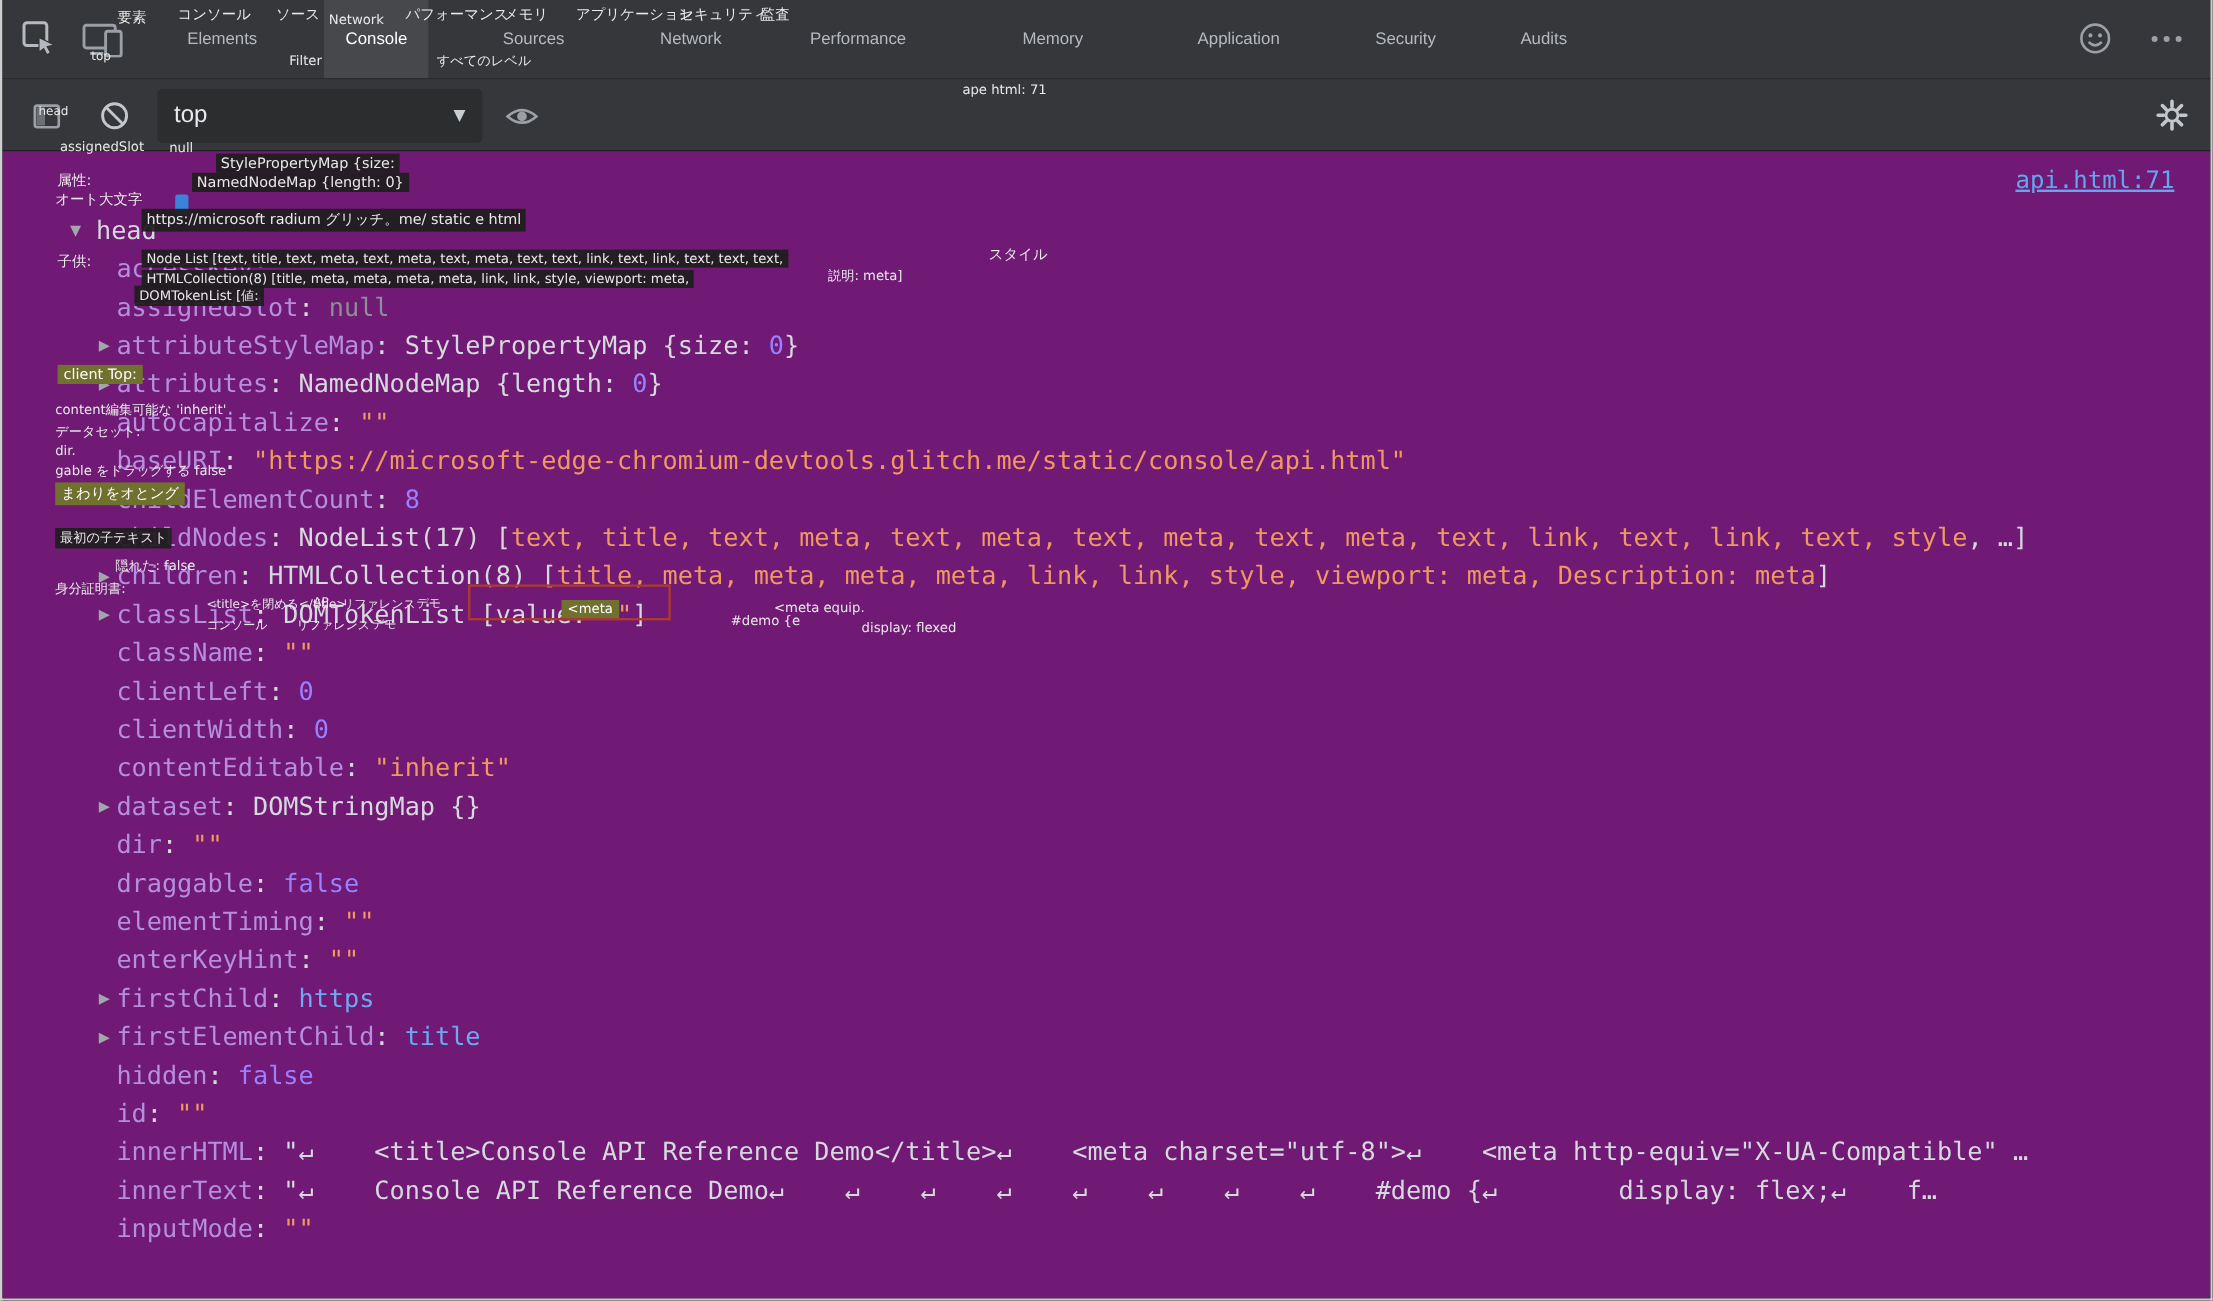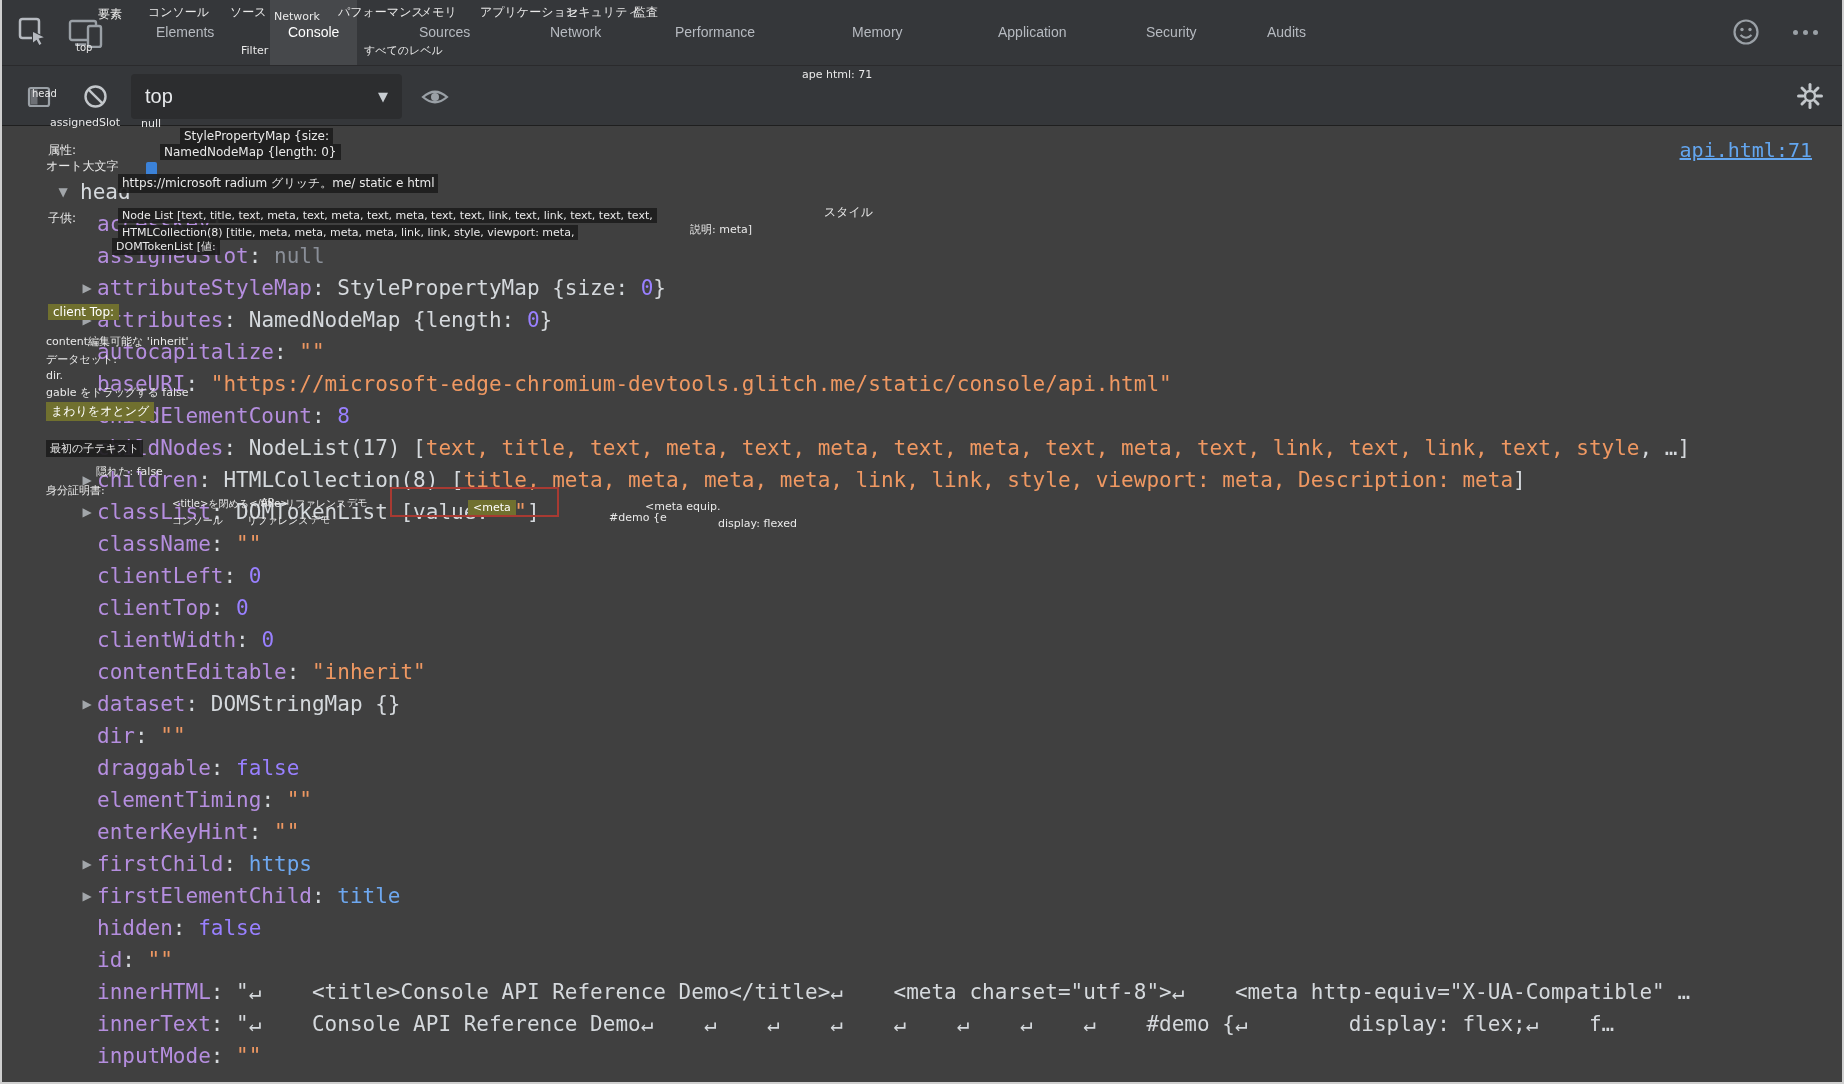--- a/index.html
+++ b/index.html
@@ -13,21 +13,21 @@
   
   .toolbar{position:absolute;left:0;top:65px;right:0;height:61px;background:#35373a;border-top:1px solid #2a2a2c;border-bottom:1px solid #1f1f1f;box-sizing:border-box;}
   .dropdown{position:absolute;background:#2c2d2f;border-radius:4px;display:flex;align-items:center;justify-content:space-between;
             color:#e8eaed;font-size:20px;padding:0 14px;box-sizing:border-box;}
   .caret{font-family:"DejaVu Sans",sans-serif;font-size:13px;color:#c8cdd2;margin-left:10px;}
   .filter-input{position:absolute;left:465px;top:73px;width:253px;height:45px;background:#2a2a2b;border:none;border-radius:8px;
                 color:#e8eaed;font-size:20px;padding:0 14px;box-sizing:border-box;outline:none;font-family:"Liberation Sans",sans-serif;}
   .filter-input::placeholder{color:#80868b;}
   .levels{position:absolute;left:727px;top:73px;height:45px;display:flex;align-items:center;color:#e8eaed;font-size:20px;}
   
-  .console{position:absolute;left:0;top:126px;right:0;bottom:0;background:#404040;}
+  .console{position:absolute;left:0;top:126px;right:0;bottom:0;background:#701a75;}
   .srclink{position:absolute;right:30px;top:12px;font-family:"DejaVu Sans Mono",monospace;font-size:20px;color:#63a6f0;text-decoration:underline;cursor:pointer;}
   .lines{position:absolute;left:0;top:50px;right:0;font-family:"DejaVu Sans Mono",monospace;font-size:21px;}
   .crow{height:32px;line-height:32px;padding-left:95px;position:relative;white-space:pre;}
   .crow.root{padding-left:78px;}
   .tri{position:absolute;left:76px;top:0;width:18px;text-align:center;font-family:"DejaVu Sans",sans-serif;font-size:12px;color:#a2a6aa;}
   .crow.root .tri{left:52px;}
   .k{color:#b58edf}.s{color:#ef9862}.n{color:#9980ff}.g{color:#d5d9dd}.b{color:#6ea8f0}.nl{color:#8a8f98}
   
   .icon-btn{position:absolute;cursor:pointer;}
   
@@ -145,21 +145,20 @@
         <div class="crow"><span class="tri">▶</span><span class="k">attributeStyleMap</span><span class="g">: </span><span class="g">StylePropertyMap {size: </span><span class="n">0</span><span class="g">}</span></div>
         <div class="crow"><span class="tri">▶</span><span class="k">attributes</span><span class="g">: </span><span class="g">NamedNodeMap {length: </span><span class="n">0</span><span class="g">}</span></div>
         <div class="crow"><span class="tri"></span><span class="k">autocapitalize</span><span class="g">: </span><span class="s">""</span></div>
         <div class="crow"><span class="tri"></span><span class="k">baseURI</span><span class="g">: </span><span class="s">"https://microsoft-edge-chromium-devtools.glitch.me/static/console/api.html"</span></div>
         <div class="crow"><span class="tri"></span><span class="k">childElementCount</span><span class="g">: </span><span class="n">8</span></div>
         <div class="crow"><span class="tri">▶</span><span class="k">childNodes</span><span class="g">: </span><span class="g">NodeList(17) [</span><span class="s">text, title, text, meta, text, meta, text, meta, text, meta, text, link, text, link, text, style</span><span class="g">, …]</span></div>
         <div class="crow"><span class="tri">▶</span><span class="k">children</span><span class="g">: </span><span class="g">HTMLCollection(8) [</span><span class="s">title, meta, meta, meta, meta, link, link, style, viewport: meta, Description: meta</span><span class="g">]</span></div>
         <div class="crow"><span class="tri">▶</span><span class="k">classList</span><span class="g">: </span><span class="g">DOMTokenList [value: </span><span class="s">""</span><span class="g">]</span></div>
         <div class="crow"><span class="tri"></span><span class="k">className</span><span class="g">: </span><span class="s">""</span></div>
         <div class="crow"><span class="tri"></span><span class="k">clientLeft</span><span class="g">: </span><span class="n">0</span></div>
-        <div class="crow"><span class="tri"></span><span class="k">clientTop</span><span class="g">: </span><span class="n">0</span></div>
         <div class="crow"><span class="tri"></span><span class="k">clientWidth</span><span class="g">: </span><span class="n">0</span></div>
         <div class="crow"><span class="tri"></span><span class="k">contentEditable</span><span class="g">: </span><span class="s">"inherit"</span></div>
         <div class="crow"><span class="tri">▶</span><span class="k">dataset</span><span class="g">: </span><span class="g">DOMStringMap {}</span></div>
         <div class="crow"><span class="tri"></span><span class="k">dir</span><span class="g">: </span><span class="s">""</span></div>
         <div class="crow"><span class="tri"></span><span class="k">draggable</span><span class="g">: </span><span class="n">false</span></div>
         <div class="crow"><span class="tri"></span><span class="k">elementTiming</span><span class="g">: </span><span class="s">""</span></div>
         <div class="crow"><span class="tri"></span><span class="k">enterKeyHint</span><span class="g">: </span><span class="s">""</span></div>
         <div class="crow"><span class="tri">▶</span><span class="k">firstChild</span><span class="g">: </span><span class="b">https</span></div>
         <div class="crow"><span class="tri">▶</span><span class="k">firstElementChild</span><span class="g">: </span><span class="b">title</span></div>
         <div class="crow"><span class="tri"></span><span class="k">hidden</span><span class="g">: </span><span class="n">false</span></div>

